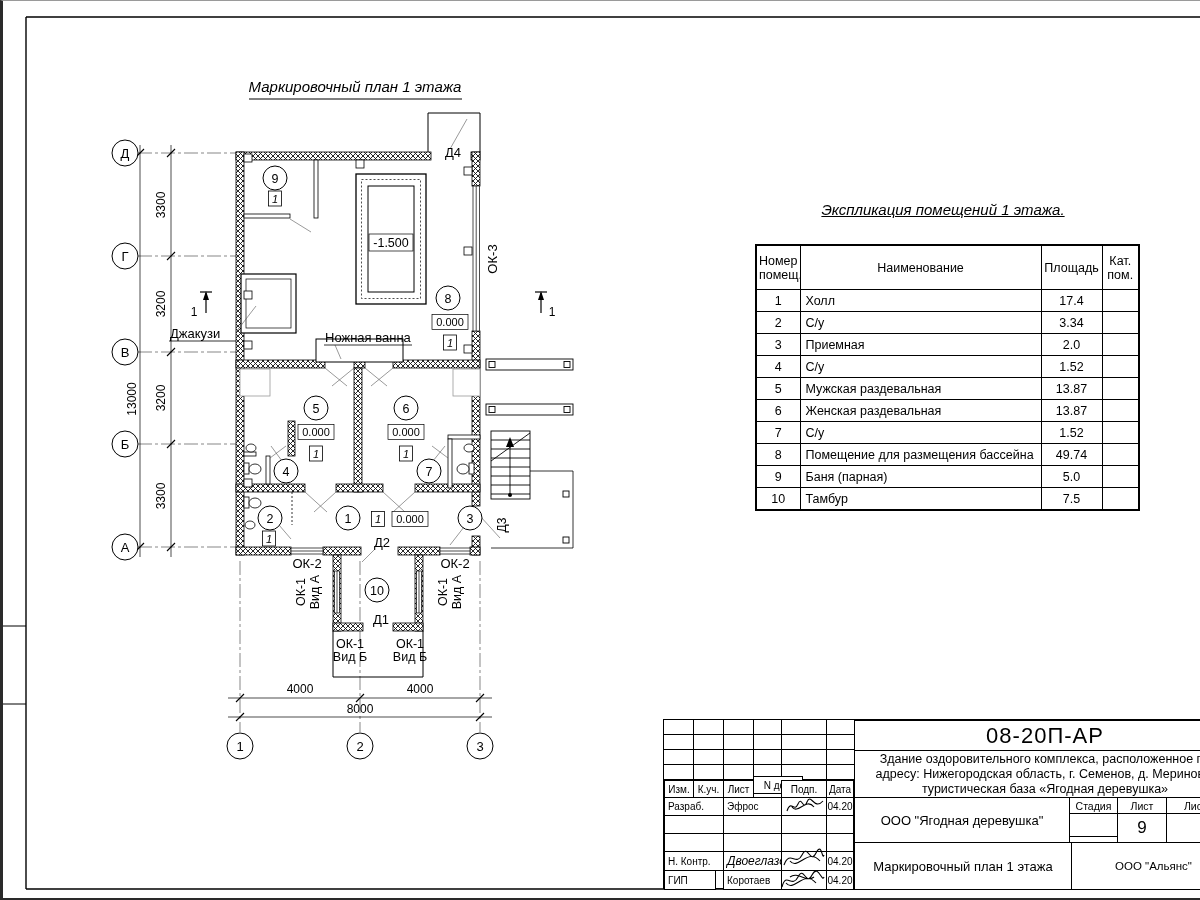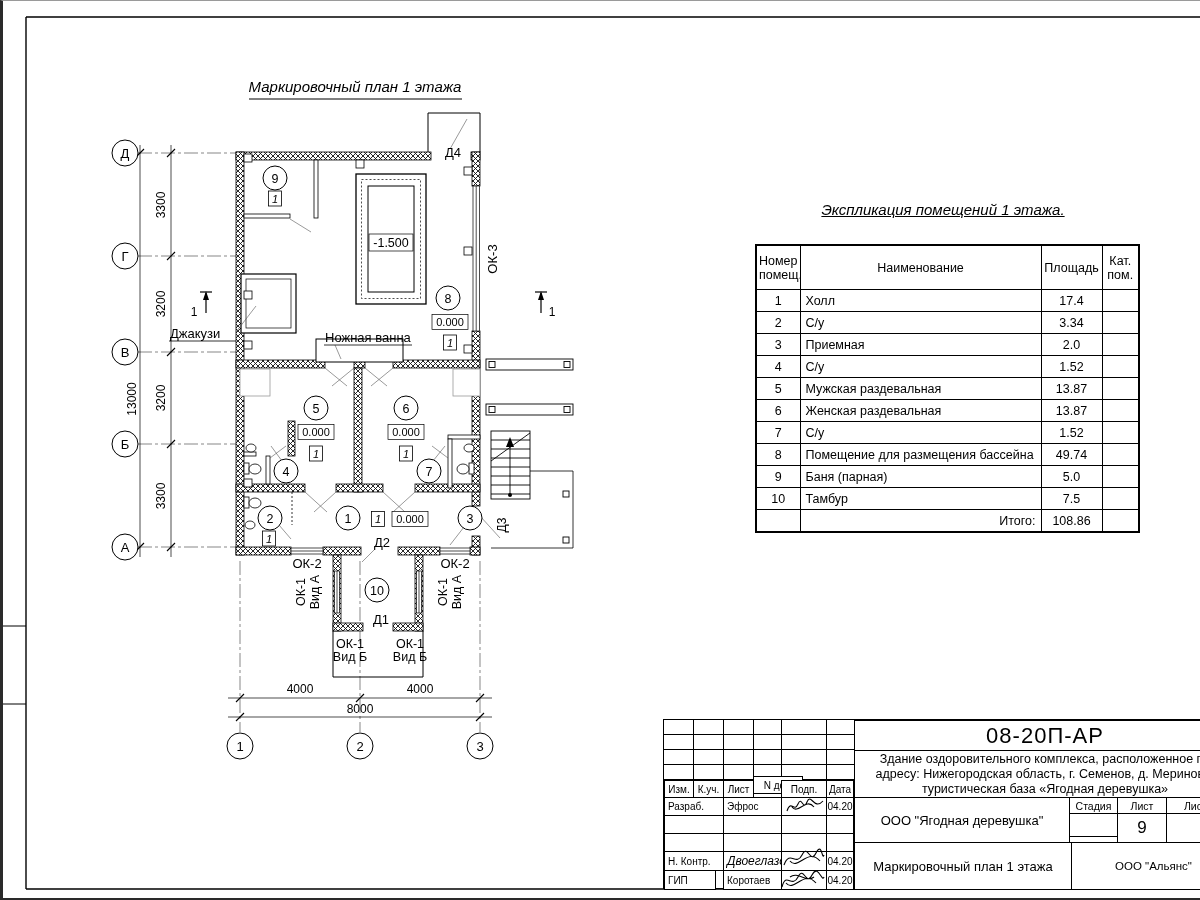--- a/index.html
+++ b/index.html
@@ -430,26 +430,20 @@
         <td>Баня (парная)</td>
         <td class="c">5.0</td>
         <td></td>
       </tr>
   <tr>
         <td class="c">10</td>
         <td>Тамбур</td>
         <td class="c">7.5</td>
         <td></td>
       </tr>
-  <tr>
-    <td></td>
-    <td class="r">Итого:</td>
-    <td class="c">108.86</td>
-    <td></td>
-  </tr>
 </tbody>
   </table>
 
 <div class="abs tb">
   <div class="tb-grid"></div>
 
   <div class="cell" style="left:0;top:60px;width:30px;height:18px;">Изм.</div>
   <div class="cell" style="left:29px;top:60px;width:31px;height:18px;">К.уч.</div>
   <div class="cell" style="left:59px;top:60px;width:31px;height:18px;">Лист</div>
   <div class="cell" style="left:89px;top:56px;width:50px;height:18px;">N док.</div>

